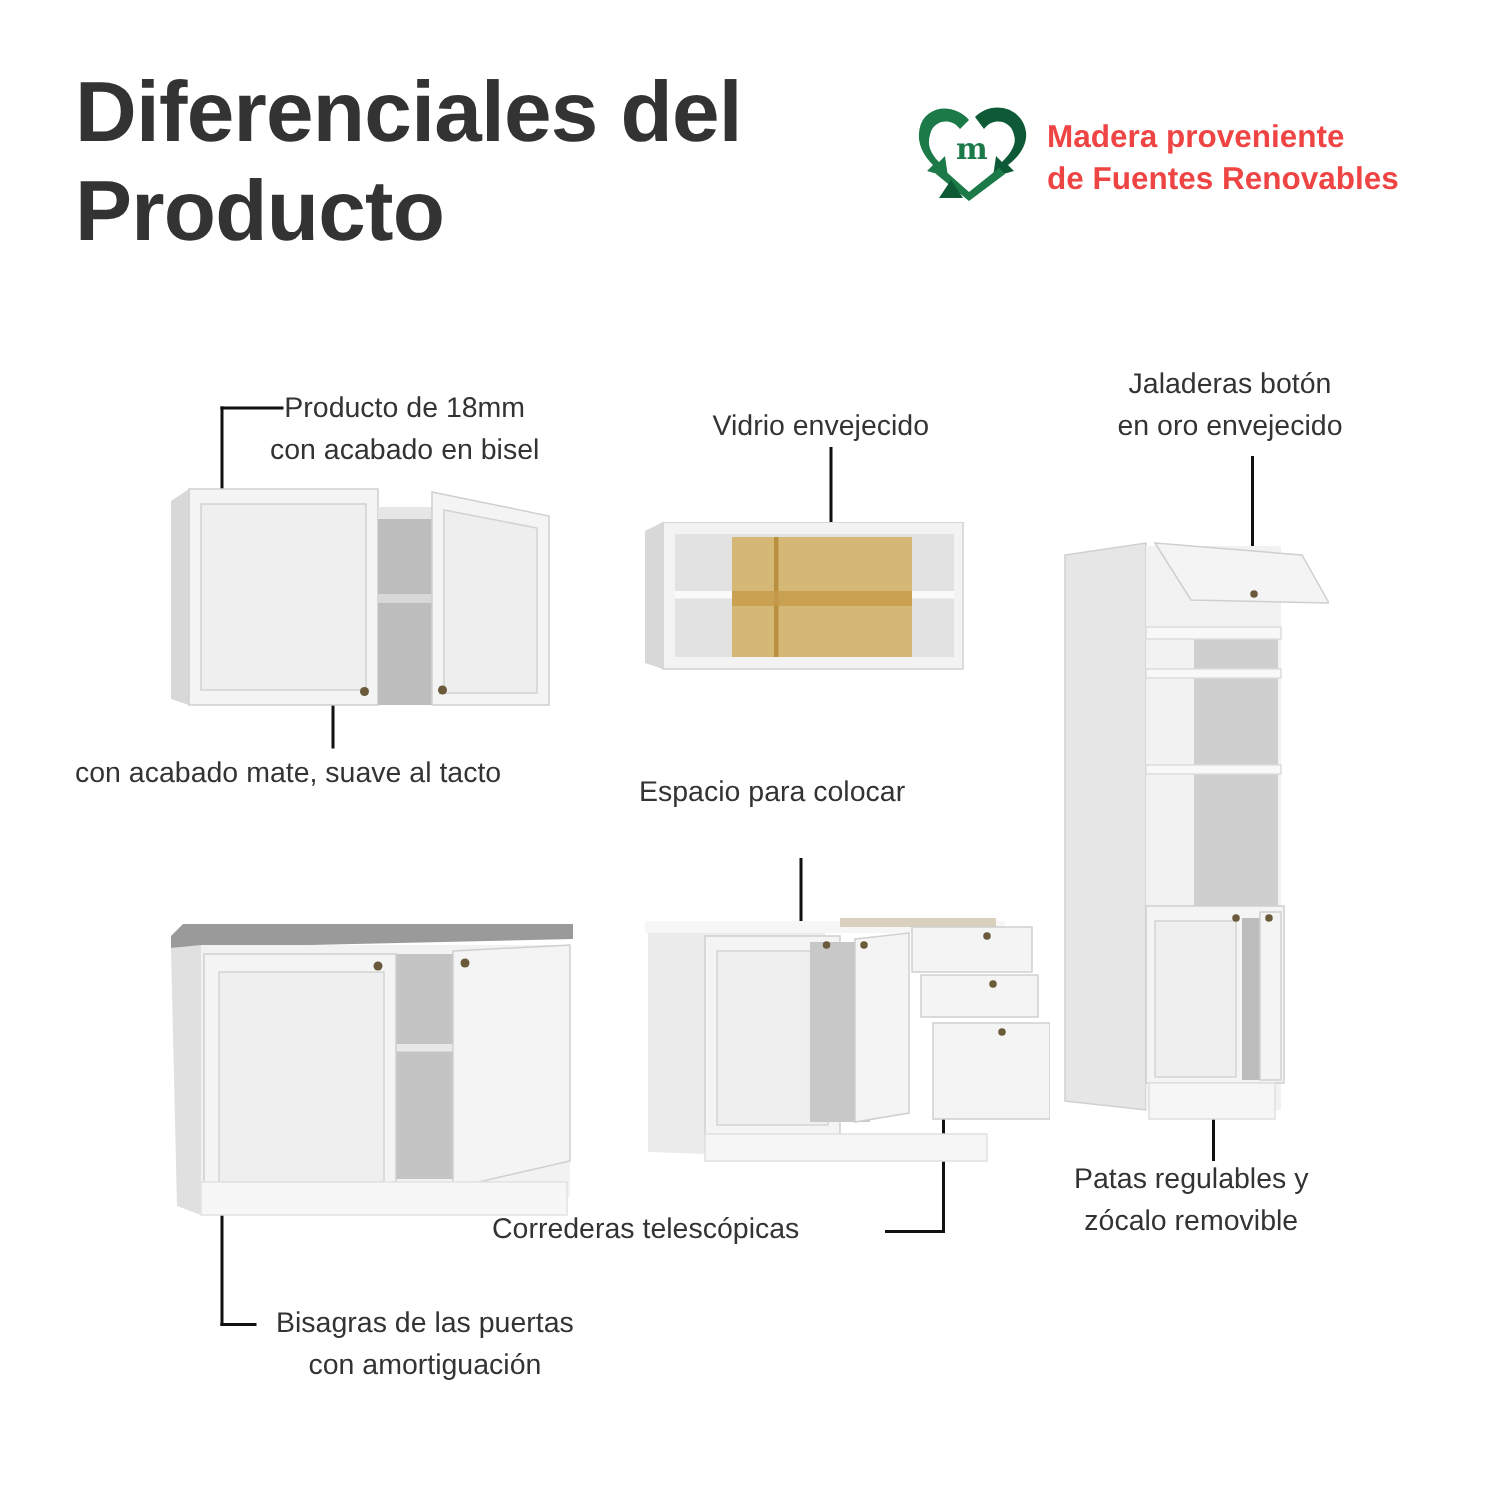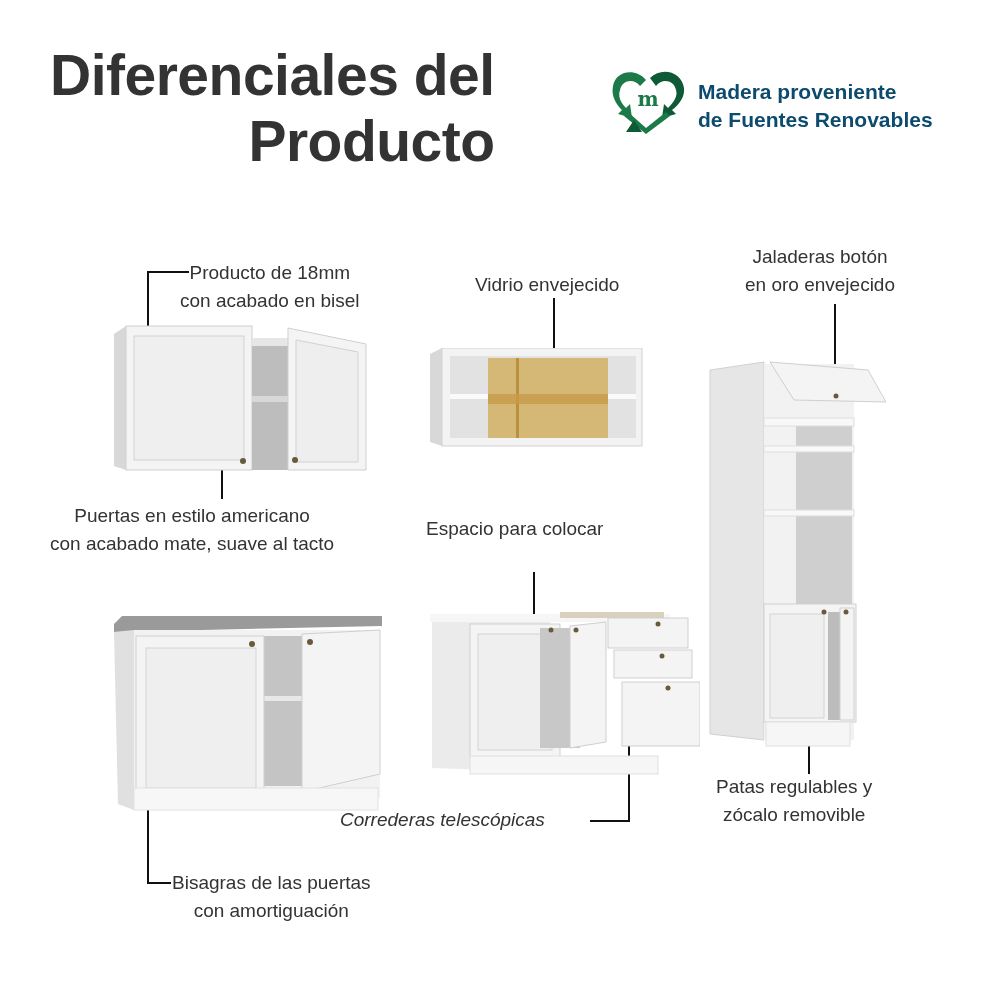--- a/index.html
+++ b/index.html
@@ -1,24 +1,24 @@
 <!DOCTYPE html>
 <html><head>
 <meta charset="utf-8">
 <style>
   * { box-sizing: border-box; margin: 0; padding: 0; }
   html, body { width: 1000px; height: 1000px; background: #ffffff; overflow: hidden; }
   body { position: relative; font-family: "Liberation Sans", "DejaVu Sans", sans-serif; color: #333333; }
 
   .title { position: absolute; left: 50px; top: 42px; font-size: 57px; font-weight: bold; line-height: 66px; color: #333333; letter-spacing: -0.5px; }
-  .title span { display: block; text-align: right; }
+  .title span { display: block; }
 
   .badge { position: absolute; left: 608px; top: 66px; width: 370px; height: 72px; }
   .badge-logo { position: absolute; left: 0; top: 0; width: 80px; height: 72px; }
-  .badge-text { position: absolute; left: 90px; top: 12px; font-size: 21px; font-weight: bold; line-height: 28px; color: #0c4a6e; }
+  .badge-text { position: absolute; left: 90px; top: 12px; font-size: 21px; font-weight: bold; line-height: 28px; color: #ef4444; }
   .badge-text span { display: block; }
 
   .label { position: absolute; font-size: 19px; line-height: 28px; color: #333333; text-align: center; white-space: nowrap; }
   .label span { display: block; }
 
   .line { position: absolute; background: #111111; }
 
   .product { position: absolute; }
   .product svg { width: 100%; height: 100%; display: block; }
 </style>
@@ -58,43 +58,42 @@
 </div>
 <div class="line" style="left:553px; top:298px; width:2px; height:90px;"></div>
 
 <div class="label" style="left:745px; top:243px;">
   <span>Jaladeras botón</span>
   <span>en oro envejecido</span>
 </div>
 <div class="line" style="left:834px; top:304px; width:2px; height:92px;"></div>
 
 <div class="label" style="left:50px; top:502px;">
-  <span>Puertas en estilo americano</span>
   <span>con acabado mate, suave al tacto</span>
 </div>
 <div class="line" style="left:221px; top:437px; width:2px; height:62px;"></div>
 
 <div class="label" style="left:426px; top:515px;">
   <span>Espacio para colocar</span>
 </div>
 <div class="line" style="left:533px; top:572px; width:2px; height:42px;"></div>
 
-<div class="label" style="left:340px; top:806px;font-style:italic;">
+<div class="label" style="left:328px; top:806px;">
   <span>Correderas telescópicas</span>
 </div>
 <div class="line" style="left:590px; top:820px; width:40px; height:2px;"></div>
 <div class="line" style="left:628px; top:728px; width:2px; height:94px;"></div>
 
 <div class="label" style="left:716px; top:773px;">
   <span>Patas regulables y</span>
   <span>zócalo removible</span>
 </div>
 <div class="line" style="left:808px; top:744px; width:2px; height:30px;"></div>
 
-<div class="label" style="left:172px; top:869px;">
+<div class="label" style="left:184px; top:869px;">
   <span>Bisagras de las puertas</span>
   <span>con amortiguación</span>
 </div>
 <div class="line" style="left:147px; top:760px; width:2px; height:124px;"></div>
 <div class="line" style="left:147px; top:882px; width:24px; height:2px;"></div>
 
 <div class="product" style="left:114px; top:324px; width:256px; height:150px;">
   <svg viewBox="0 0 256 150">
     <polygon points="0,10 12,2 12,146 0,142" fill="#d8d8d8"></polygon>
     <rect x="12" y="2" width="126" height="144" fill="#f4f4f4" stroke="#cfcfcf"></rect>

